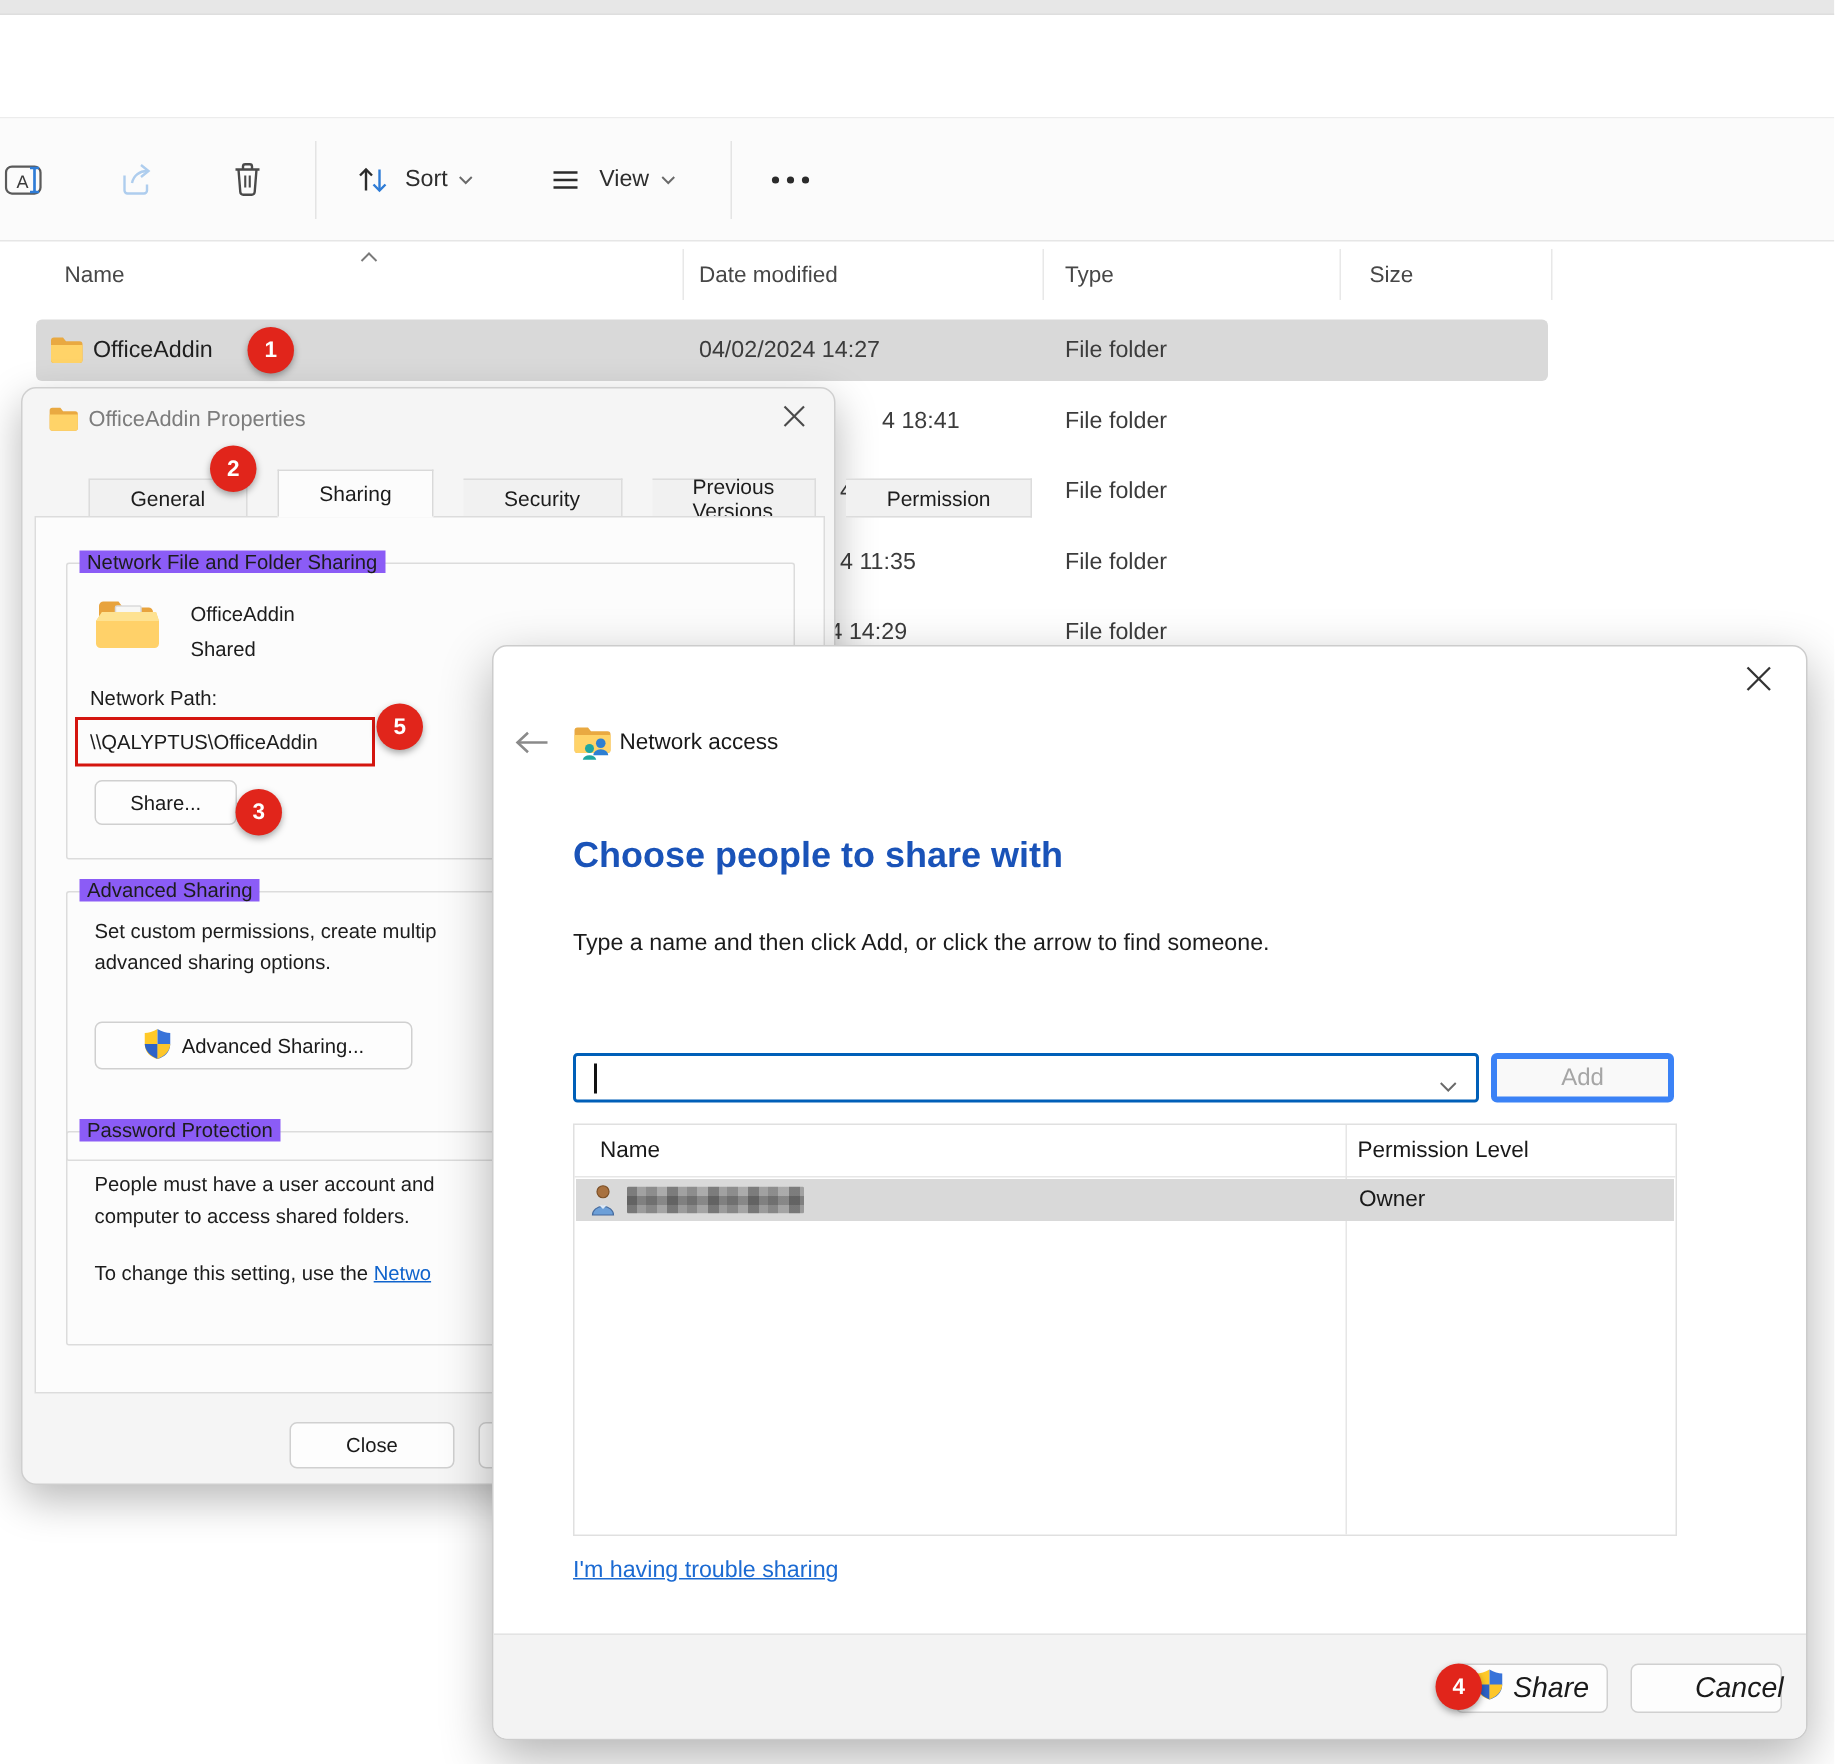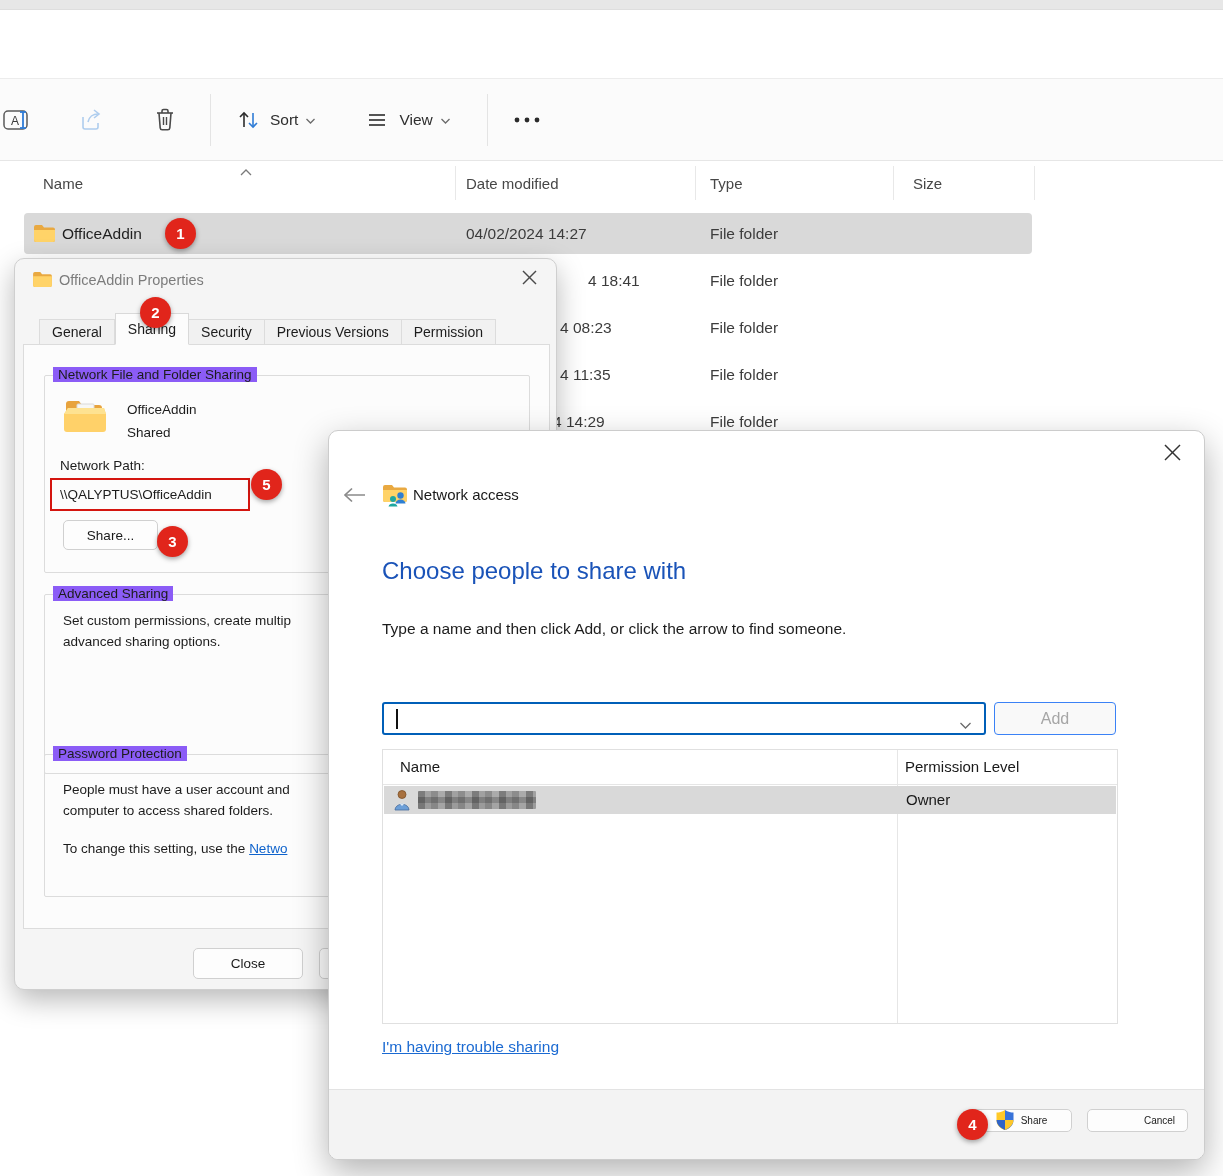--- a/index.html
+++ b/index.html
@@ -37,59 +37,59 @@
   .close-x { cursor:pointer; }
 
   
   .props {
     left:14px; top:258px; width:543px; height:732px; background:#f5f5f5;
     border:1px solid #cfcfcf; border-radius:10px;
     box-shadow:0 10px 28px rgba(0,0,0,.28); z-index:10;
   }
   .props-title { left:44px; top:13px; font-size:14.5px; color:#7c7c7c; }
   .tabs { left:24px; top:54px; height:32px; display:flex; align-items:flex-end; font-size:14px; color:#1c1c1c; }
-  .tab { height:26px; padding:0 12px; display:flex; align-items:center; background:#f1f1f1;
-         border:1px solid #dcdcdc; border-left-width:0; cursor:pointer; }
+  .tab { height:26px; padding:0 27px; display:flex; align-items:center; background:#f1f1f1;
+         border:1px solid #dcdcdc; border-left-width:0; cursor:pointer;margin-left:20px; }
   .tab:first-child { border-left-width:1px; }
   .tab.active { height:32px; background:#fcfcfc; border:1px solid #d9d9d9; border-bottom:1px solid #fcfcfc;
                 z-index:3; position:relative; }
   .page-box { left:8px; top:85px; width:527px; height:585px; background:#fcfcfc; border:1px solid #dcdcdc; z-index:1; }
   .groupbox { position:absolute; border:1px solid #dcdcdc; border-radius:2px; }
   .group-label { position:absolute; top:-9px; left:8px; background:#8b5cf6; padding:0 5px; font-size:13.5px; color:#1c1c1c; }
   .small-text { font-size:13.5px; color:#1c1c1c; }
   .props-btn { font-size:13.5px; }
   .red-outline { position:absolute; border:2px solid #d4150f; }
   .link-blue { color:#0f63cc; text-decoration:underline; cursor:pointer; }
 
   
   .netdlg {
     left:328px; top:430px; width:877px; height:730px; background:#ffffff;
     border:1px solid #cccccc; border-radius:10px;
     box-shadow:0 12px 34px rgba(0,0,0,.30); z-index:20; overflow:hidden;
   }
   .net-title { left:84px; top:55px; font-size:15px; color:#191919; }
-  .net-heading { left:53px; top:126px; font-size:24px; color:#1a53b8; font-weight:400; }
+  .net-heading { left:53px; top:126px; font-size:24px; color:#1a53b8; font-weight:700; }
   .net-instruction { left:53px; top:189px; font-size:15.5px; color:#1c1c1c; }
   .combo { left:53px; top:271px; width:604px; height:33px; background:#fff; border:2px solid #005fb8; border-radius:3px; }
   .caret-bar { position:absolute; left:12px; top:5px; width:1.5px; height:20px; background:#111; }
-  .add-btn { left:665px; top:271px; width:122px; height:33px; background:#f9f9f9; border:1px solid #3b82f6;
+  .add-btn { left:665px; top:271px; width:122px; height:33px; background:#f9f9f9; border:4px solid #3b82f6;
              border-radius:4px; color:#a6a6a6; font-size:16px; display:flex; align-items:center; justify-content:center; }
   .share-table { left:53px; top:318px; width:736px; height:275px; background:#fff; border:1px solid #e0e0e0; }
   .st-header { position:absolute; left:0; top:0; width:100%; height:35px; border-bottom:1px solid #e6e6e6;
                font-size:15px; color:#191919; }
   .st-vsep { position:absolute; left:514px; top:0; width:1px; height:273px; background:#e6e6e6; }
   .st-row { position:absolute; left:1px; top:36px; width:732px; height:28px; background:#d9d9d9; }
   .blur-name { position:absolute; left:34px; top:5px; width:118px; height:18px; border-radius:1px;
     background-image:
       repeating-linear-gradient(90deg, rgba(138,138,138,.85) 0 7px, rgba(192,192,192,.85) 7px 13px, rgba(162,162,162,.85) 13px 20px, rgba(206,206,206,.85) 20px 27px),
       repeating-linear-gradient(0deg, #c4c4c4 0 6px, #a2a2a2 6px 12px, #cccccc 12px 18px);
     background-blend-mode:multiply; }
   .trouble-link { left:53px; top:607px; font-size:15.5px; color:#1b6ad2; text-decoration:underline; cursor:pointer; }
   .net-footer { left:0; top:658px; width:875px; height:71px; background:#f3f3f3; border-top:1px solid #e3e3e3; }
-  .footer-btn { position:absolute; top:19px; height:23px; font-size:10px; }
+  .footer-btn { position:absolute; top:19px; height:33px; font-size:19px;font-style:italic; }
 
   
   .badge {
     position:absolute; width:31px; height:31px; border-radius:50%; background:#e1251b; z-index:40;
     color:#fff; font-size:15px; font-weight:bold; display:flex; align-items:center; justify-content:center;
     box-shadow:0 2px 5px rgba(0,0,0,.35);
   }
 </style>
 </head>
 <body>
@@ -249,20 +249,29 @@
         <div class="red-outline" style="left:5px; top:102px; width:200px; height:33px;">
           <span class="abs small-text" style="left:8px; top:7px; white-space:nowrap;">\\QALYPTUS\OfficeAddin</span>
         </div>
         <button class="btn props-btn abs" style="left:18px; top:144px; width:95px; height:30px;">Share...</button>
       </div>
 
       <div class="groupbox" style="left:20px; top:249px; width:486px; height:180px;">
         <span class="group-label">Advanced Sharing</span>
         <span class="abs small-text" style="left:18px; top:18px; white-space:nowrap;">Set custom permissions, create multip</span>
         <span class="abs small-text" style="left:18px; top:39px; white-space:nowrap;">advanced sharing options.</span>
+        <button class="btn props-btn abs" style="left:18px; top:86px; width:212px; height:32px;">
+          <span><svg width="20" height="22" viewBox="0 0 20 22">
+                <path d="M10 1 C7 3 4 3.6 1.5 3.6 V11 c0 5.5 4 8.8 8.5 10 V1 Z" fill="#ffc928"></path>
+                <path d="M10 1 c3 2 6 2.6 8.5 2.6 V11 c0 5.5-4 8.8-8.5 10 V1 Z" fill="#3873d9"></path>
+                <path d="M10 11 H1.5 c.2 5 4 8 8.5 10 Z" fill="#2e63c8"></path>
+                <path d="M10 11 h8.5 c-.2 5-4 8-8.5 10 Z" fill="#fdc62a"></path>
+              </svg></span>
+          <span>Advanced Sharing...</span>
+        </button>
       </div>
 
       <div class="groupbox" style="left:20px; top:409px; width:486px; height:143px;">
         <span class="group-label">Password Protection</span>
         <span class="abs small-text" style="left:18px; top:27px; white-space:nowrap;">People must have a user account and</span>
         <span class="abs small-text" style="left:18px; top:48px; white-space:nowrap;">computer to access shared folders.</span>
         <span class="abs small-text" style="left:18px; top:86px; white-space:nowrap;">
           <span>To change this setting, use the </span><span class="link-blue">Netwo</span>
         </span>
       </div>

